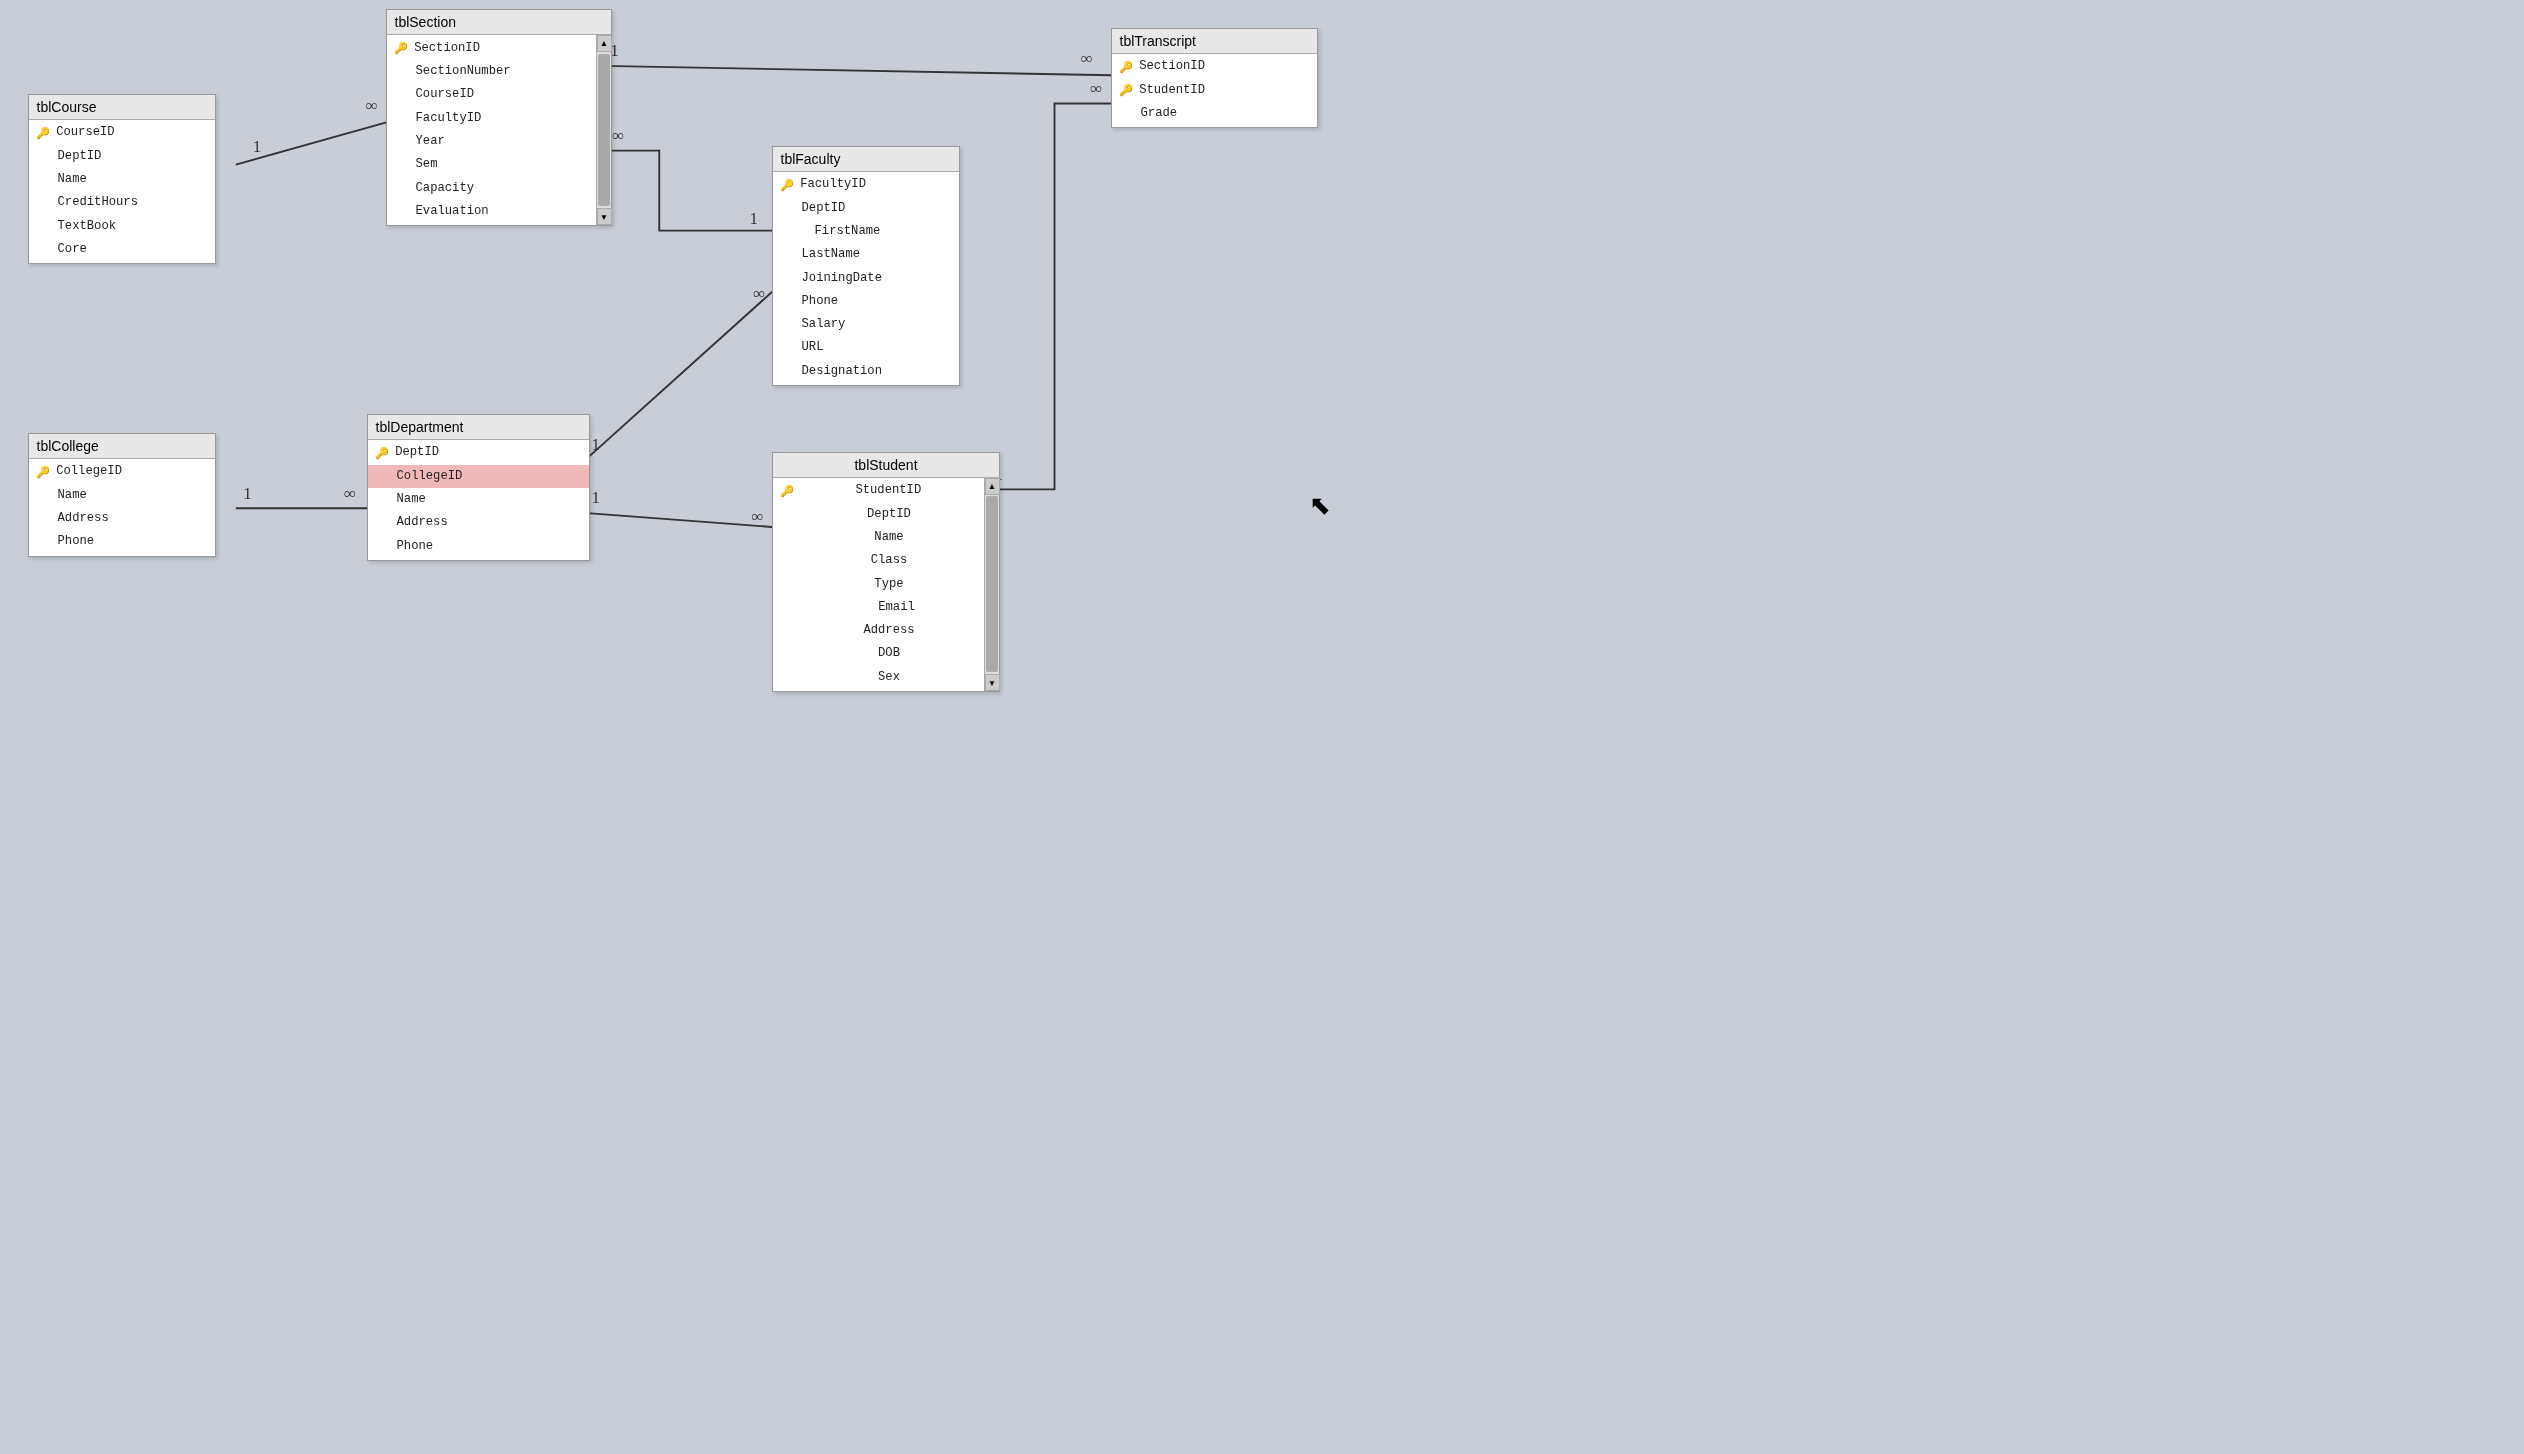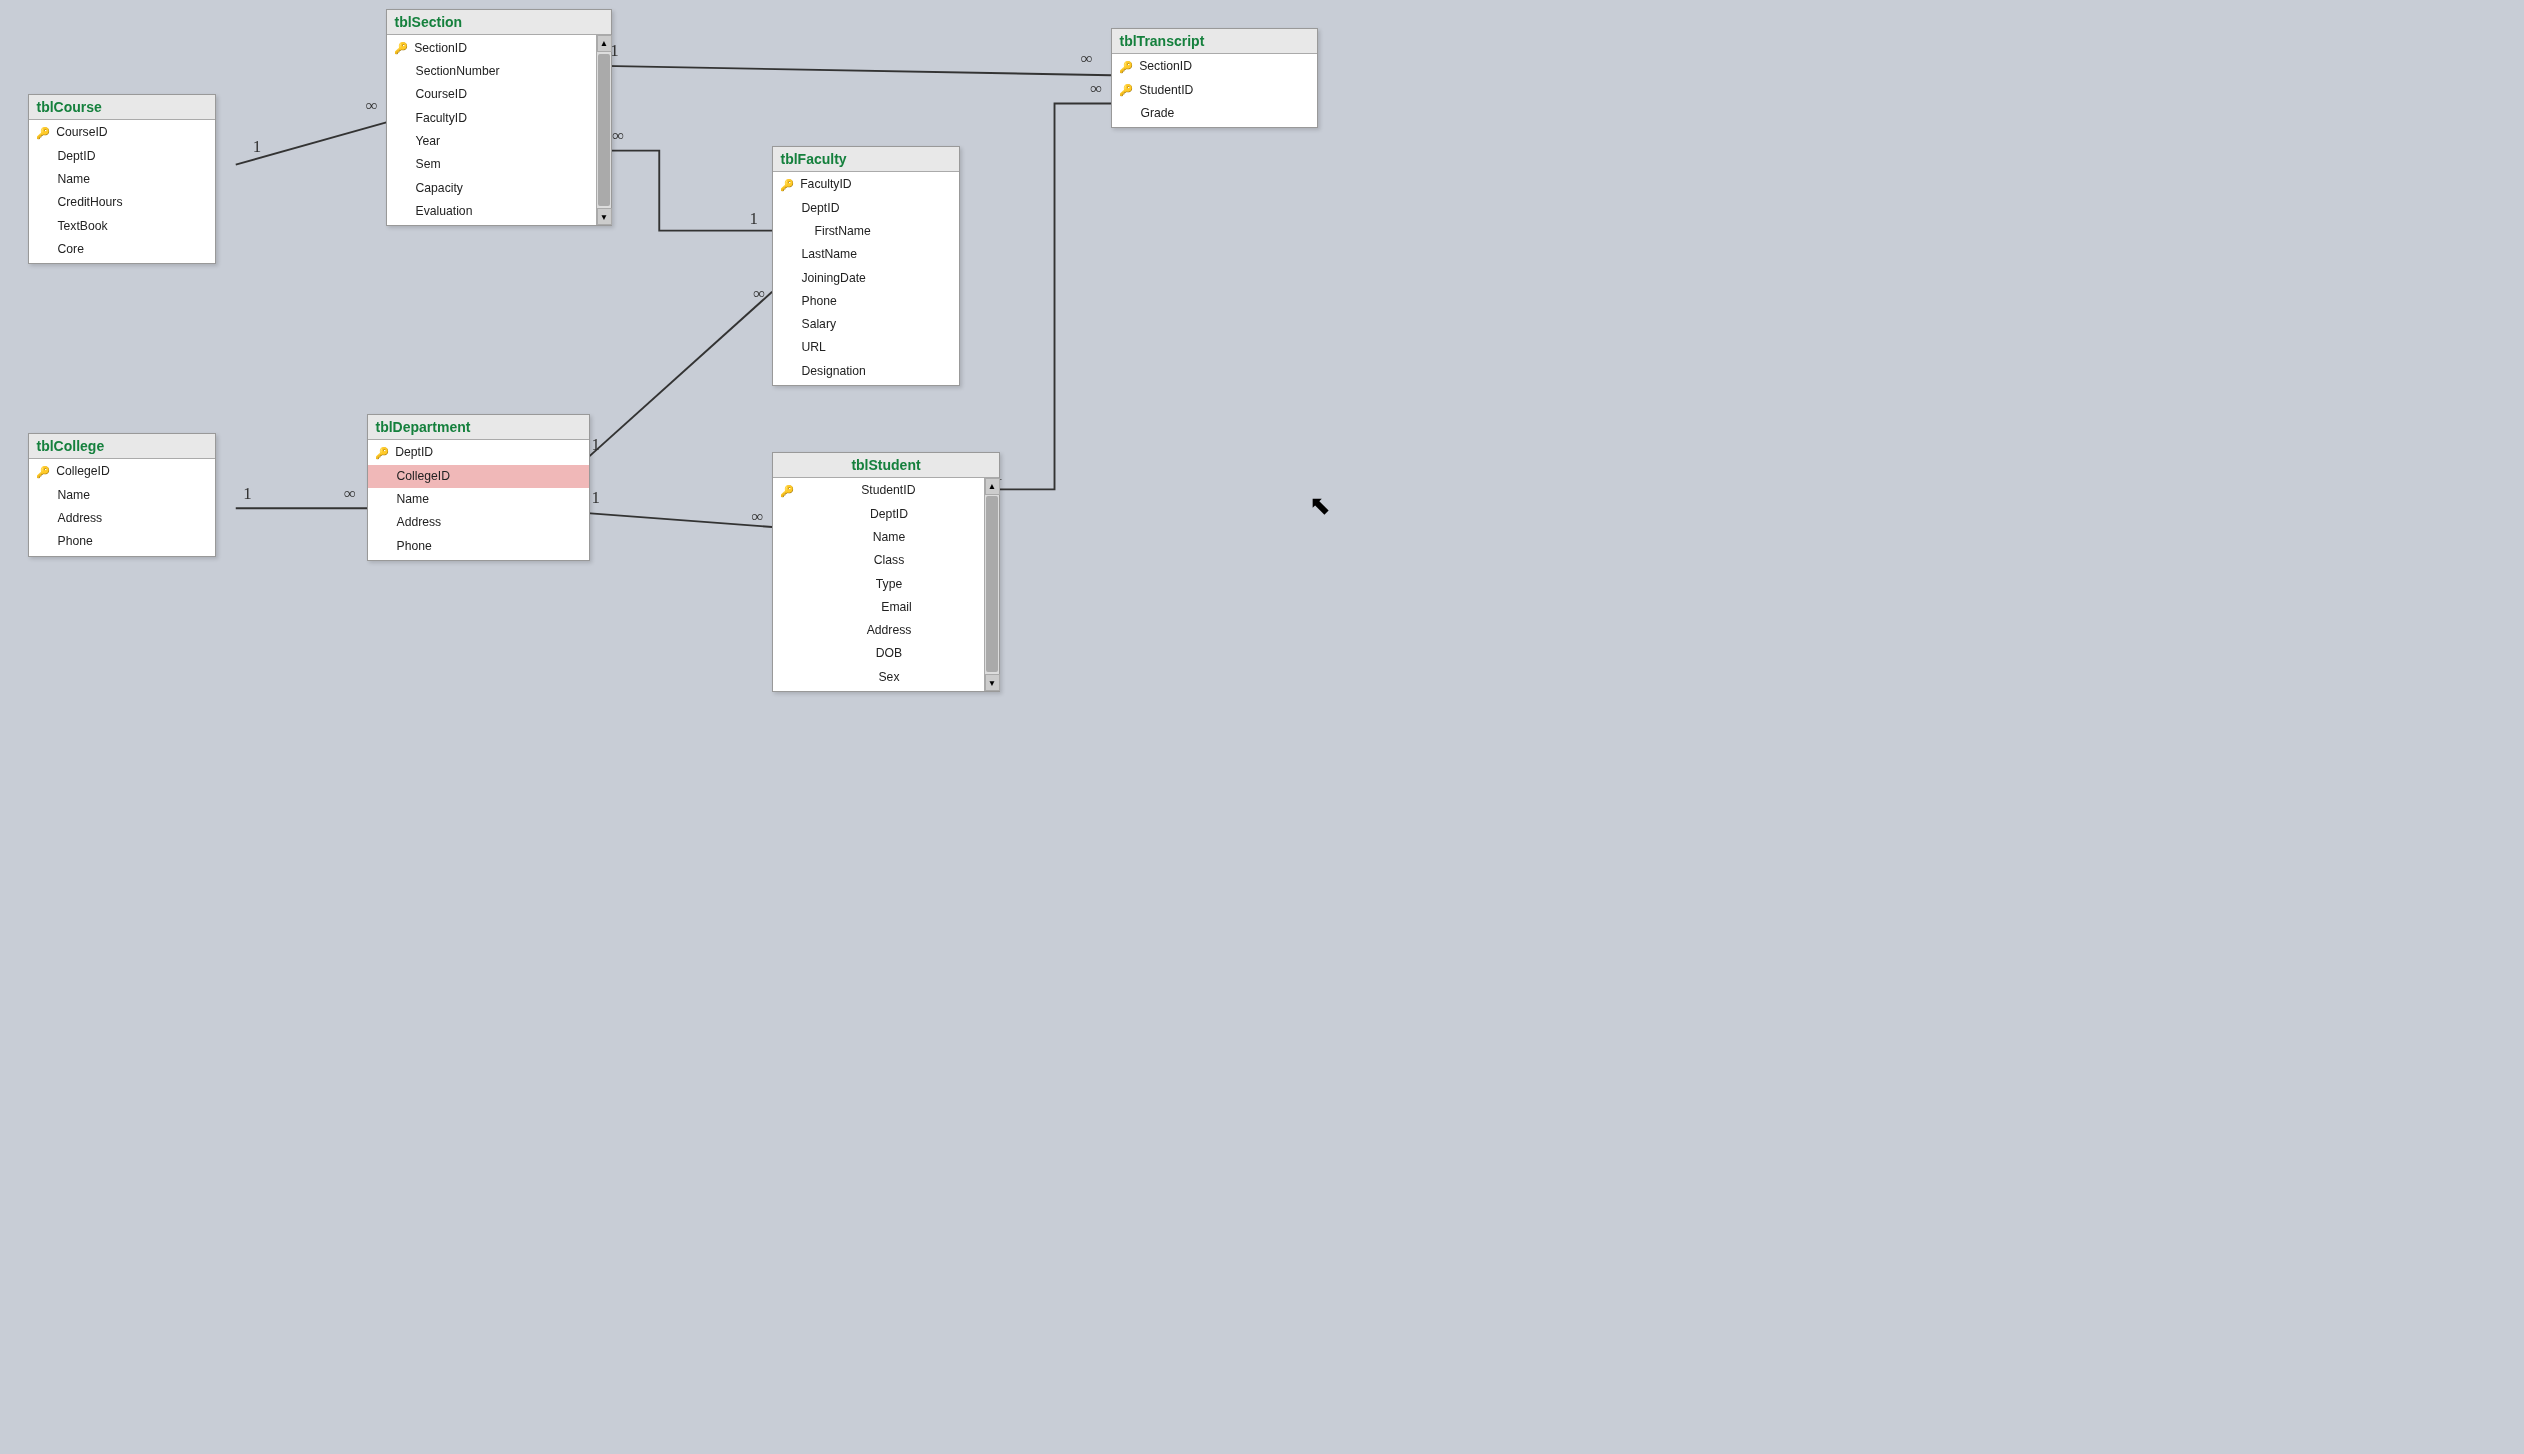--- a/index.html
+++ b/index.html
@@ -26,23 +26,23 @@
       background: #ffffff;
       border: 0.9px solid #999;
       box-shadow: 1.9px 1.9px 3.8px rgba(0,0,0,0.15);
       min-width: 188px;
     }
 
     .table-title {
       background: #e8e8e8;
       border-bottom: 0.9px solid #aaa;
       padding: 3.8px 7.5px;
-      font-weight: bold;
+      font-weight: normal;
       font-size: 14px;
-      color: #15803d;
+      color: #000000;
     }
 
     .table-fields {
       padding: 1.9px 0;
       overflow: hidden;
     }
 
     .field-row {
       display: flex;
       align-items: center;
@@ -58,20 +58,21 @@
 
     .pk-icon {
       display: inline-block;
       margin-right: 5.6px;
       font-size: 11.3px;
       color: #c8a000;
     }
 
     .field-name {
       flex: 1;
+      font-family: Liberation Mono, monospace;
     }
 
     .scroll-bar {
       width: 15px;
       background: #ddd;
       border-left: 0.9px solid #aaa;
       display: flex;
       flex-direction: column;
       align-items: center;
     }

